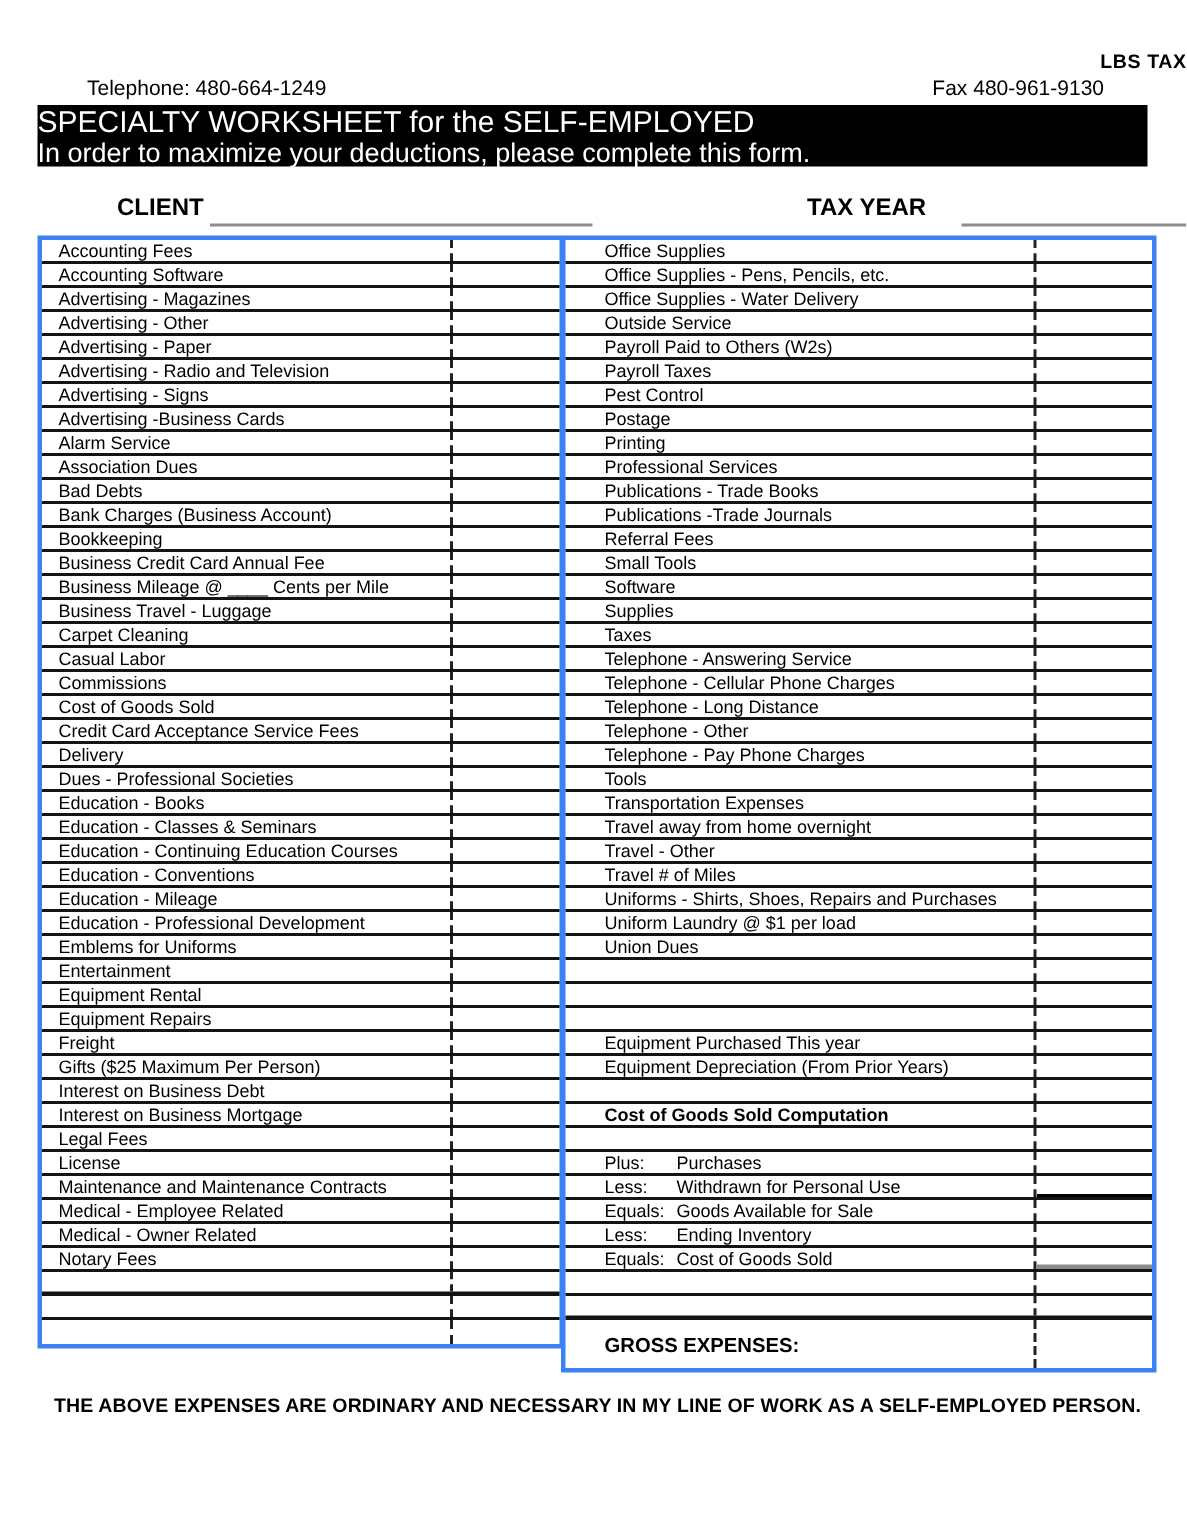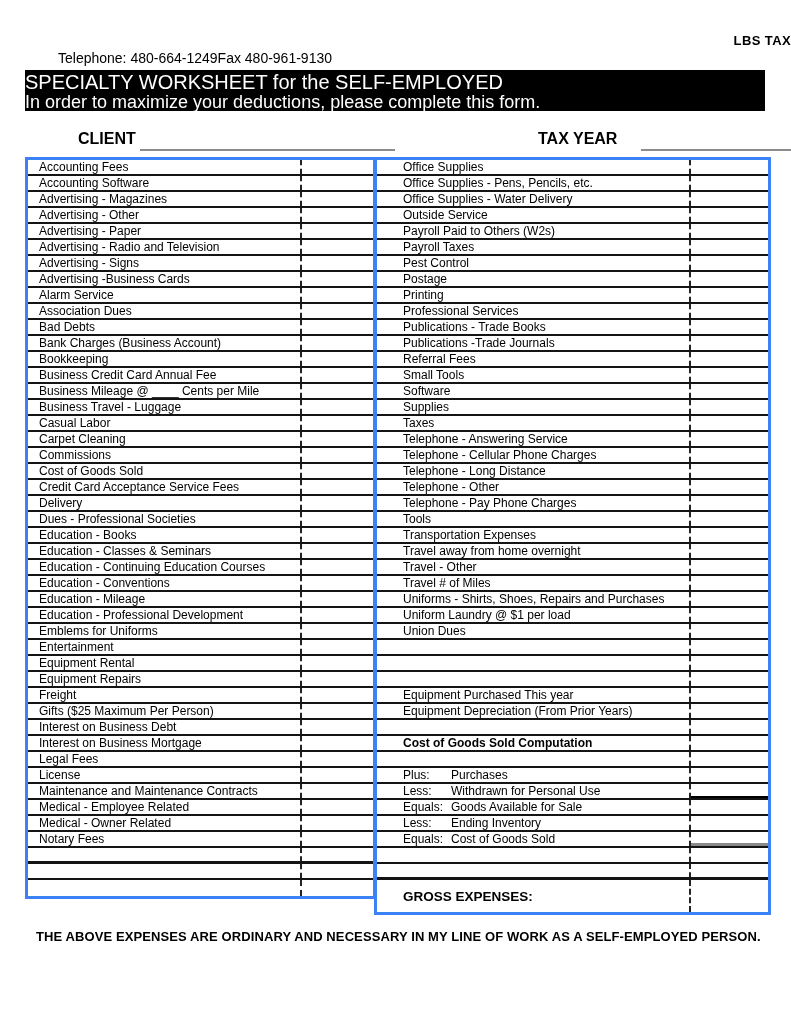--- a/index.html
+++ b/index.html
@@ -6,21 +6,21 @@
   .page {
     position:relative; width:791px; height:1024px; background:#ffffff;
     font-family:"Liberation Sans", sans-serif; color:#000; overflow:hidden;
   }
   .company {
     position:absolute; top:33px; left:0; width:791px; text-align:right;
     font-size:13px; font-weight:bold; letter-spacing:0.4px;
   }
   .phone-row {
     position:absolute; top:50px; left:58px; right:55px;
-    display:flex; justify-content:flex-start; font-size:14px;
+    display:flex; justify-content:space-between; font-size:14px;
   }
   .banner {
     position:absolute; top:70px; left:25px; width:740px; height:41px;
     background:#000; color:#fff; text-align:left;
   }
   .banner-l1 { font-size:20px; line-height:23px; padding-top:1px; }
   .banner-l2 { font-size:18px; line-height:17px; }
   .client-row { position:absolute; top:128px; left:0; width:768px; height:24px;margin-left:48px; }
   .client-label   { position:absolute; left:30px;  top:2px; font-weight:bold; font-size:16px; }
   .client-line    { position:absolute; left:92px;  top:0; width:255px; height:21px; border-bottom:2px solid #8c8c8c; }
@@ -141,25 +141,25 @@
       </div>
       <div class="row">
         <div class="cell lbl">Business Mileage @ ____ Cents per Mile</div>
         <div class="cell val"></div>
       </div>
       <div class="row">
         <div class="cell lbl">Business Travel - Luggage</div>
         <div class="cell val"></div>
       </div>
       <div class="row">
+        <div class="cell lbl">Carpet Cleaning</div>
+        <div class="cell val"></div>
+      </div>
+      <div class="row">
         <div class="cell lbl">Casual Labor</div>
-        <div class="cell val"></div>
-      </div>
-      <div class="row">
-        <div class="cell lbl">Carpet Cleaning</div>
         <div class="cell val"></div>
       </div>
       <div class="row">
         <div class="cell lbl">Commissions</div>
         <div class="cell val"></div>
       </div>
       <div class="row">
         <div class="cell lbl">Cost of Goods Sold</div>
         <div class="cell val"></div>
       </div>

